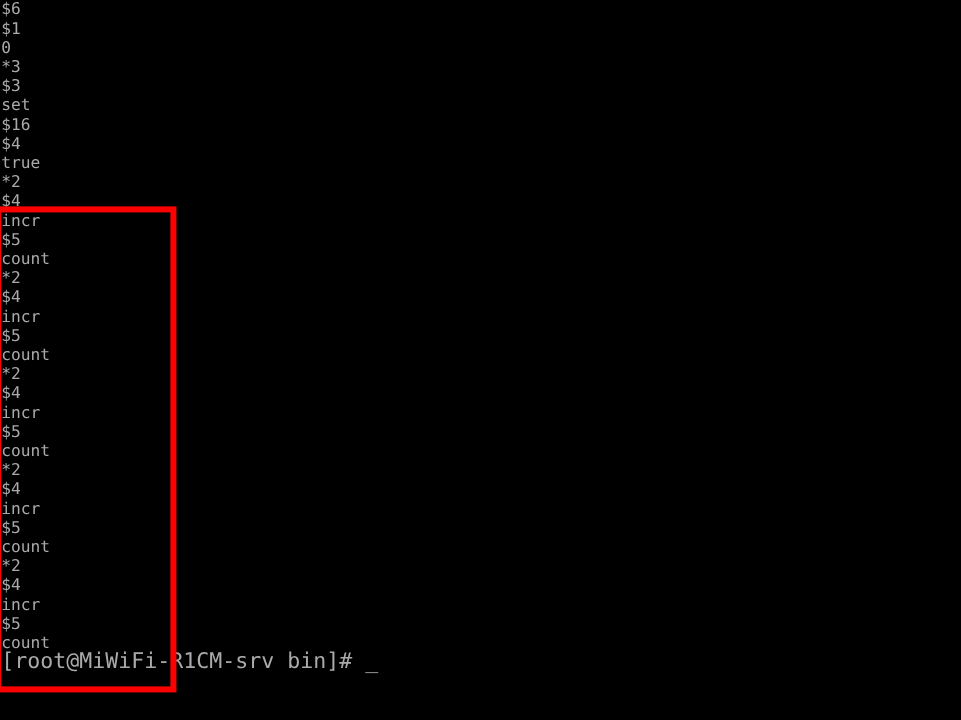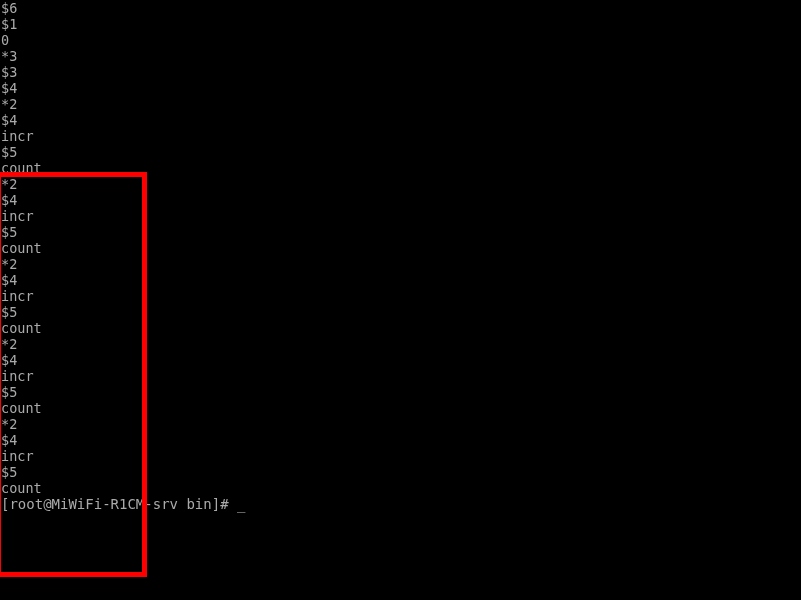--- a/index.html
+++ b/index.html
@@ -30,21 +30,21 @@
     font-size: 13.5px;
     letter-spacing: 0px;
     color: #aaaaaa;
     white-space: pre;
     padding-left: 1px;
     font-family: "DejaVu Sans Mono", "Liberation Mono", monospace;
   }
   .prompt-line {
     height: 16px;
     line-height: 16px;
-    font-size: 14px;
+    font-size: 18px;
     color: #aaaaaa;
     white-space: pre;
     padding-left: 1px;
   }
   .cursor {
     color: #aaaaaa;
   }
   #highlight-box {
     position: absolute;
     left: -4px;
@@ -60,21 +60,24 @@
 <body>
 
 <div id="screen">
 
   <div id="console">
       <div class="line">$6</div>
       <div class="line">$1</div>
       <div class="line">0</div>
       <div class="line">*3</div>
       <div class="line">$3</div>
+      <div class="line">set</div>
+      <div class="line">$16</div>
       <div class="line">$4</div>
+      <div class="line">true</div>
       <div class="line">*2</div>
       <div class="line">$4</div>
       <div class="line">incr</div>
       <div class="line">$5</div>
       <div class="line">count</div>
       <div class="line">*2</div>
       <div class="line">$4</div>
       <div class="line">incr</div>
       <div class="line">$5</div>
       <div class="line">count</div>

